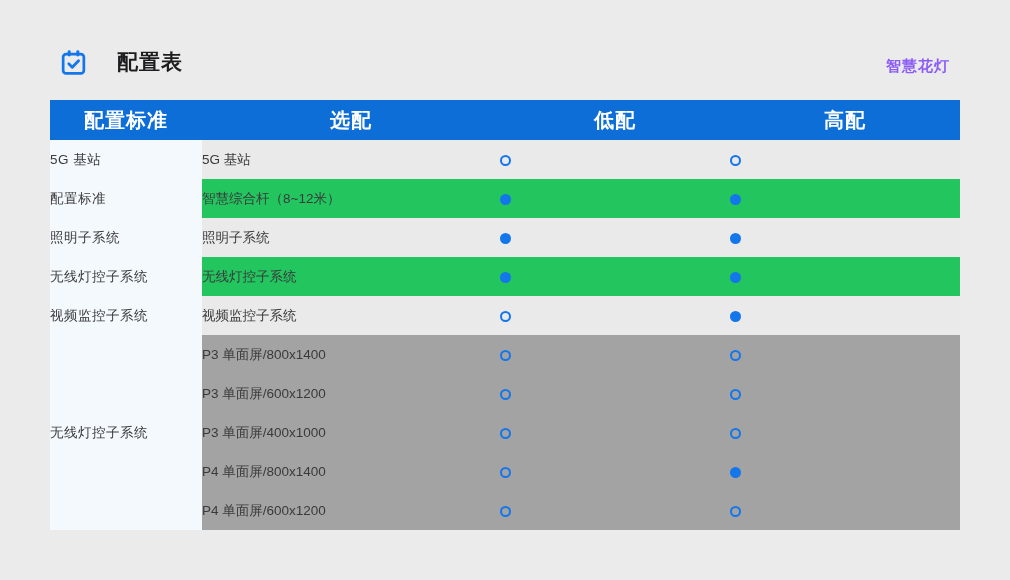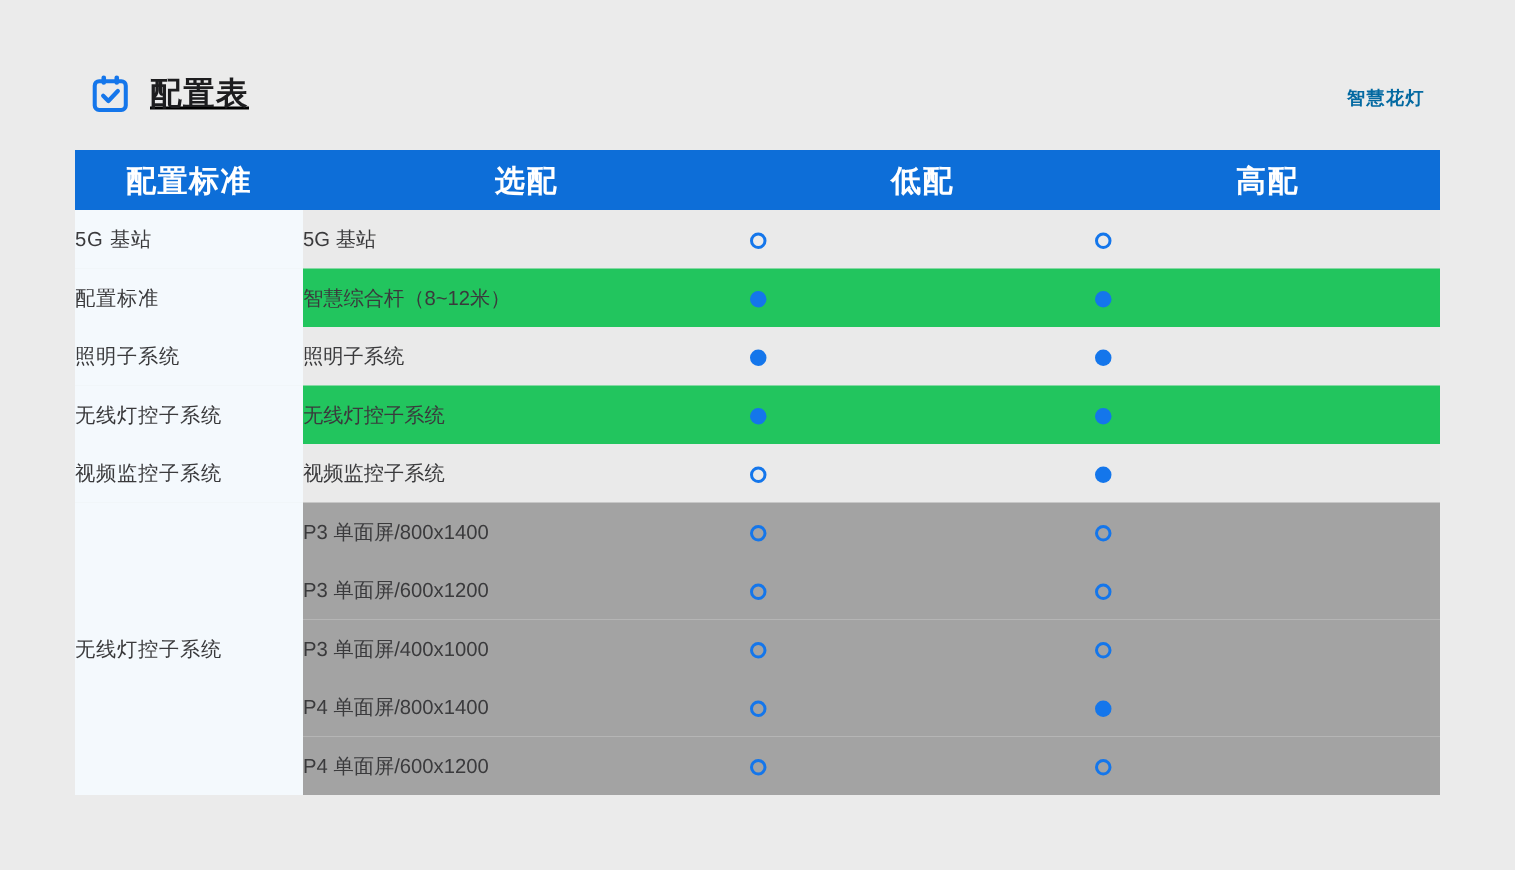--- a/index.html
+++ b/index.html
@@ -11,30 +11,30 @@
   }
   .canvas {
     position:relative;
     width:1010px; height:580px;
     background:#ebebeb;
   }
 
   
   .title-row {
     position:absolute; left:60px; top:48px;
-    display:flex; align-items:center; gap:13px;text-decoration:underline;
+    display:flex; align-items:center; gap:30px;
   }
   .title-icon { width:27px; height:27px; display:block; }
   .page-title {
     font-size:21px; font-weight:700; color:#1d1d1f;
     letter-spacing:1px;
   }
   .watermark {
     position:absolute; right:60px; top:57px;
-    font-size:12px; font-weight:700; color:#0369a1;
+    font-size:15px; font-weight:700; color:#8b5cf6;
     letter-spacing:1px;
   }
 
   
   table.config {
     position:absolute; left:50px; top:100px;
     width:910px;
     border-collapse:separate; border-spacing:0;
     table-layout:fixed;
   }

